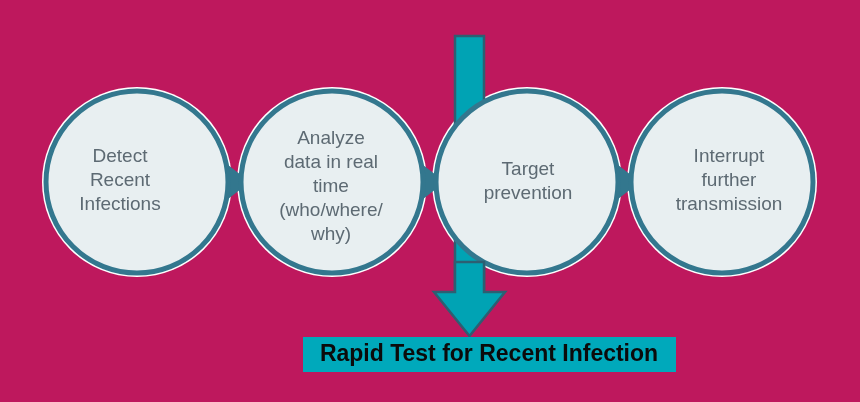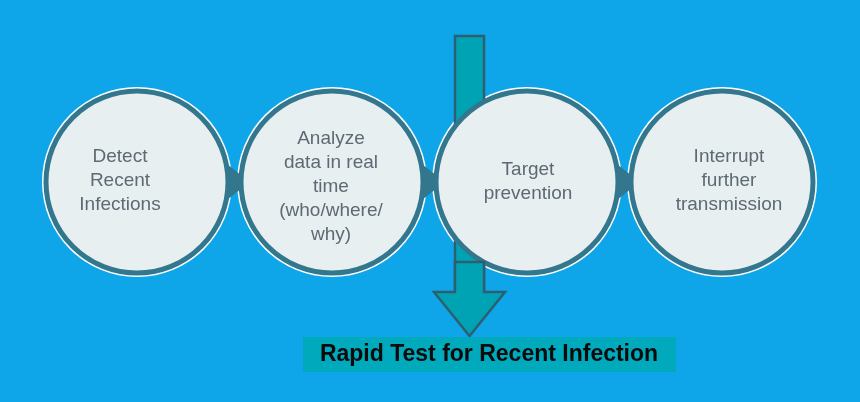--- a/index.html
+++ b/index.html
@@ -10,21 +10,21 @@
     width: 860px;
     height: 402px;
     background: #f7f7f7;
     font-family: "Liberation Sans", sans-serif;
     overflow: hidden;
   }
   #stage {
     position: relative;
     width: 860px;
     height: 402px;
-    background: #0ea5e9;
+    background: #be185d;
   }
   #diagram-svg {
     position: absolute;
     left: 0;
     top: 0;
     width: 860px;
     height: 402px;
   }
   .node-text {
     font-family: "Liberation Sans", sans-serif;

